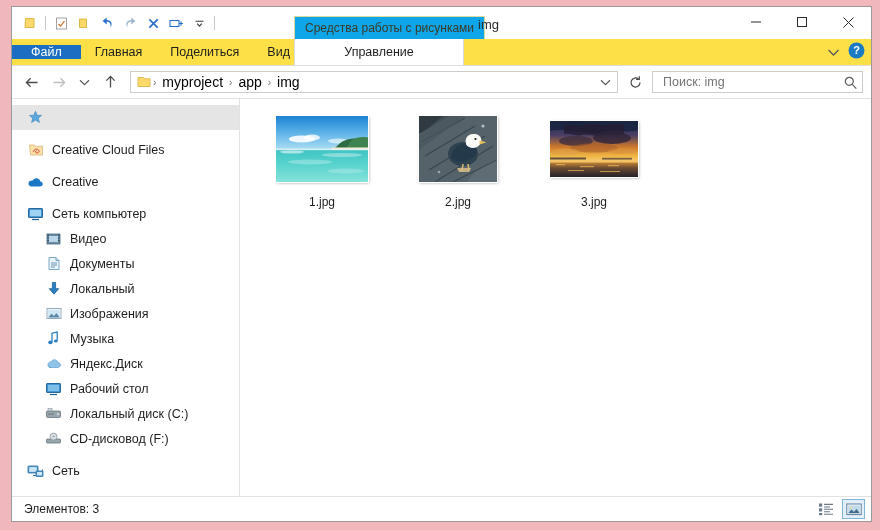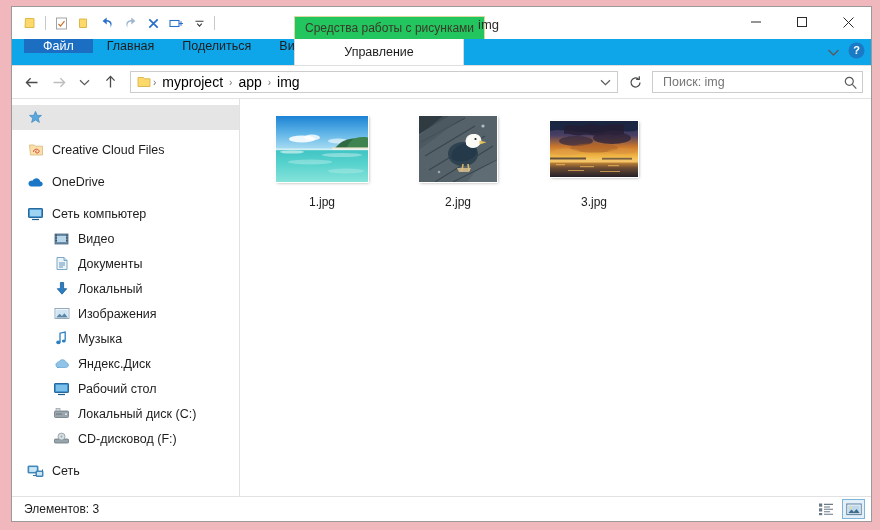--- a/index.html
+++ b/index.html
@@ -57,21 +57,21 @@
     background: #c8c8c8;
     margin: 0 3px;
   }
 
   #contextual-tab-title {
     position: absolute;
     left: 282px;
     top: 9px;
     height: 23px;
     box-sizing: border-box;
-    background: #22c55e;
+    background: #0ea5e9;
     border: 1px solid #d9d9a0;
     border-bottom: none;
     color: #3a3a28;
     font-size: 12px;
     display: flex;
     align-items: center;
     padding: 10px 10px;
     white-space: nowrap;
   }
   #window-title {
@@ -94,27 +94,26 @@
     height: 30px;
     display: flex;
     align-items: center;
     justify-content: center;
   }
   .win-ctl svg { display: block; }
 
   
   #ribbon-tabs {
     height: 26px;
-    background: #0ea5e9;
+    background: #fde047;
     border-bottom: 1px solid #dedede;
     display: flex;
-    align-items: flex-start;
+    align-items: center;
     position: relative;
     flex: none;
-    padding-left: 12px;
   }
   .ribbon-tab {
     font-size: 12.5px;
     color: #1d1d1d;
     display: flex;
     align-items: center;
     padding: 0 14px;
     white-space: nowrap;
   }
   .ribbon-tab.file-tab {
@@ -245,21 +244,21 @@
     display: flex;
     align-items: center;
     font-size: 12.5px;
     color: #1d1d1d;
     padding-left: 14px;
     white-space: nowrap;
   }
   .nav-item.selected {
     background: #e5e5e5;
   }
-  .nav-item.indent-1 { padding-left: 32px; margin-left: 8px; }
+  .nav-item.indent-1 { padding-left: 32px; }
   .nav-item .ico {
     width: 19px;
     height: 17px;
     margin-right: 7px;
     display: flex;
     align-items: center;
     justify-content: center;
     flex: none;
   }
   .nav-gap { height: 7px; }
@@ -520,21 +519,21 @@
         <span>Creative Cloud Files</span>
       </div>
 
       <div class="nav-gap"></div>
       <div class="nav-item">
         <span class="ico">
           <svg width="17" height="12" viewBox="0 0 17 12">
             <path d="M4.2 10.5h8.6c1.7 0 2.9-1.1 2.9-2.5 0-1.3-1-2.3-2.4-2.4-0.3-1.9-1.9-3.3-3.9-3.3-1.6 0-3 0.9-3.6 2.3-0.2 0-0.3 0-0.5 0C2.9 4.6 1.5 5.9 1.5 7.6c0 1.6 1.2 2.9 2.7 2.9z" fill="#1a77c6"></path>
           </svg>
         </span>
-        <span>OneDrive</span>
+        <span>Creative</span>
       </div>
 
       <div class="nav-gap"></div>
       <div class="nav-item">
         <span class="ico">
           <svg width="17" height="14" viewBox="0 0 17 14">
             <rect x="1.5" y="1.5" width="14" height="9" rx="0.6" fill="#2f86c9" stroke="#1d5e91" stroke-width="0.9"></rect>
             <rect x="2.8" y="2.7" width="11.4" height="6.6" fill="#9fd3f2"></rect>
             <path d="M5 12.5h7" stroke="#1d5e91" stroke-width="1.2"></path>
           </svg>

